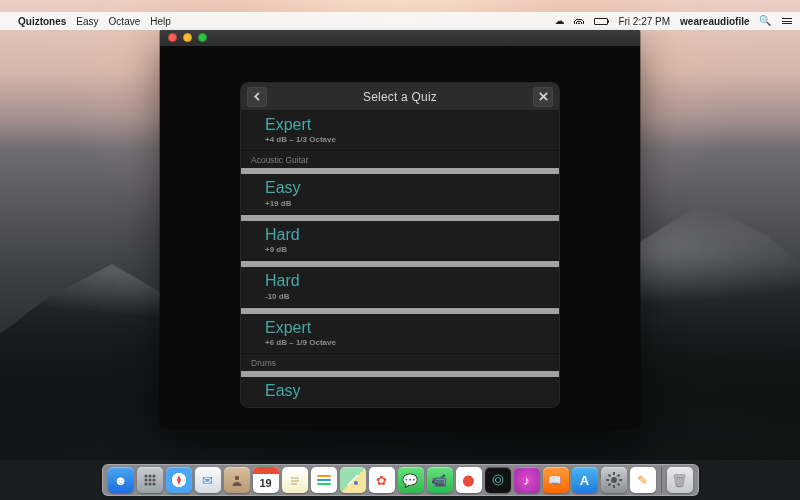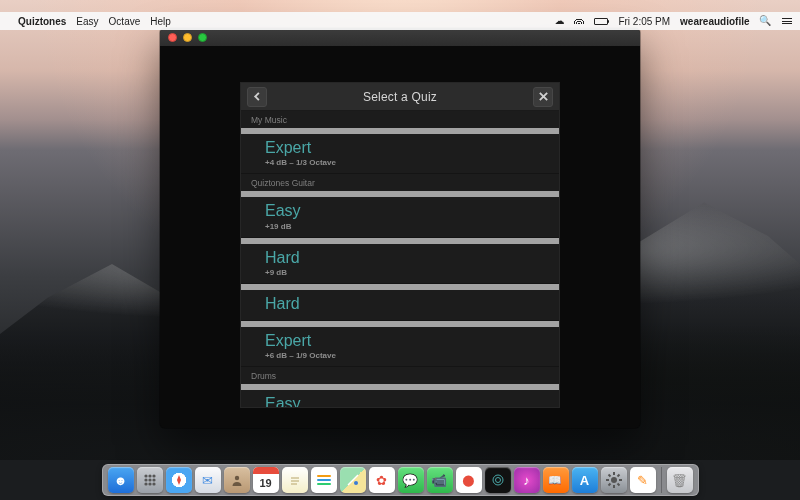--- a/index.html
+++ b/index.html
@@ -105,21 +105,21 @@
     align-items: flex-start;
     justify-content: center;
   }
 
   
   .panel {
     margin-top: 36px;
     width: 320px;
     height: 326px;
     background: #1c1c1c;
-    border-radius: 0;
+    border-radius: 8px;
     overflow: hidden;
     display: flex;
     flex-direction: column;
     border: 1px solid #262626;
   }
   .panel-header {
     height: 28px;
     background: #2c2c2c;
     display: flex;
     align-items: center;
@@ -252,21 +252,21 @@
     <span>Easy</span>
     <span>Octave</span>
     <span>Help</span>
   </div>
   <div class="right">
     <span class="icon">☁</span>
     <span class="icon wifi"></span>
     <span class="icon battery">
         <span class="body"><span class="fill"></span></span>
       </span>
-    <span>Fri 2:05 PM</span>
+    <span>Fri 2:27 PM</span>
     <span class="bold">weareaudiofile</span>
     <span class="icon">🔍</span>
     <span class="icon lines">
         <span></span>
         <span></span>
         <span></span>
       </span>
   </div>
 </div>
 
@@ -288,37 +288,37 @@
         <div class="title">Select a Quiz</div>
         <div class="hbtn">
           <svg viewBox="0 0 12 12">
               <path d="M2 2 L10 10 M10 2 L2 10"></path>
             </svg>
         </div>
       </div>
 
       <div class="panel-scroll">
 
-        <div class="section-header">My Music</div>
         <div class="quiz-item">
           <div class="quiz-level">Expert</div>
           <div class="quiz-detail">+4 dB – 1/3 Octave</div>
         </div>
 
-        <div class="section-header">Quiztones Guitar</div>
+        <div class="section-header">Acoustic Guitar</div>
         <div class="quiz-item">
           <div class="quiz-level">Easy</div>
           <div class="quiz-detail">+19 dB</div>
         </div>
         <div class="quiz-item">
           <div class="quiz-level">Hard</div>
           <div class="quiz-detail">+9 dB</div>
         </div>
         <div class="quiz-item">
           <div class="quiz-level">Hard</div>
+          <div class="quiz-detail">-10 dB</div>
         </div>
         <div class="quiz-item">
           <div class="quiz-level">Expert</div>
           <div class="quiz-detail">+6 dB – 1/9 Octave</div>
         </div>
 
         <div class="section-header">Drums</div>
         <div class="quiz-item last">
           <div class="quiz-level">Easy</div>
 

